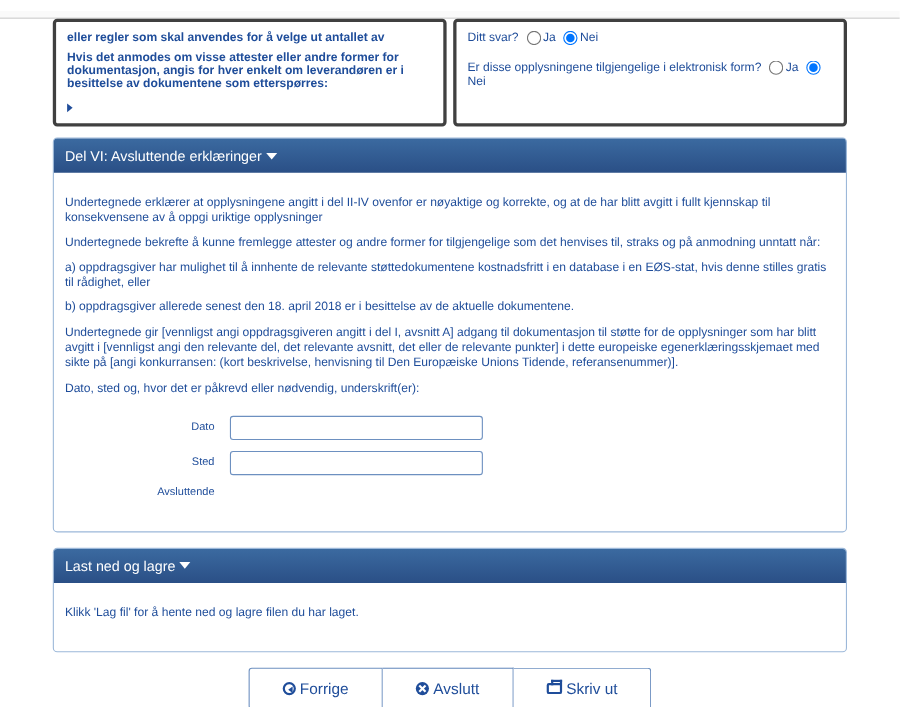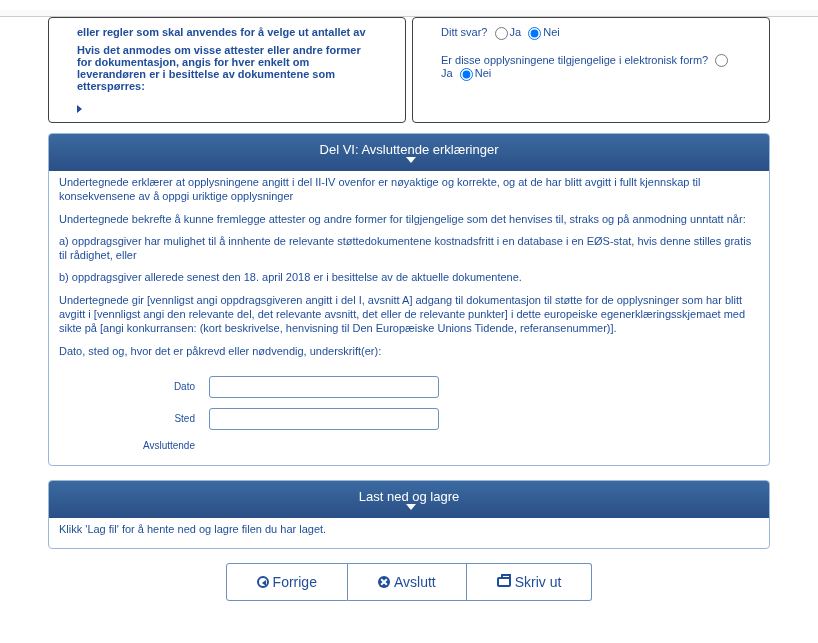--- a/index.html
+++ b/index.html
@@ -21,23 +21,23 @@
     }
     .container {
       margin: 0 48px;
     }
     .two-col {
       display: flex;
       gap: 6px;
       margin-bottom: 10px;
     }
     .box {
-      border: 1px solid #404040;
+      border: 3px solid #404040;
       border-radius: 4px;
-      padding: 8px 28px;
+      padding: 8px 10px;
     }
     .box-left { flex: 1; }
     .box-right { flex: 1; }
     .bold-blue { color: #1f4d9a; font-weight: bold; }
     .small-blue { color: #1f4d9a; font-size: 10px; }
     .chevron-right {
       display: inline-block;
       width: 0; height: 0;
       border-top: 4px solid transparent;
       border-bottom: 4px solid transparent;
@@ -52,38 +52,37 @@
     }
     .radio-row input { margin: 0 2px 0 4px; vertical-align: middle; }
     .section-header {
       background: linear-gradient(#3b6aa0, #2a4f86);
       color: #fff;
       font-size: 13px;
       padding: 8px 10px;
       border-radius: 3px 3px 0 0;
       display: flex;
       align-items: center;
-      flex-direction: column;
     }
     .chevron-down {
       display: inline-block;
       width: 0; height: 0;
       border-left: 5px solid transparent;
       border-right: 5px solid transparent;
       border-top: 6px solid #fff;
       margin-left: 4px;
     }
     .panel {
       border: 1px solid #9cb8d9;
       border-radius: 4px;
       margin-bottom: 14px;
       background: #fff;
     }
     .panel-body {
-      padding: 4px 10px;
+      padding: 20px 10px;
     }
     .para { color: #1f4d9a; font-size: 11px; line-height: 1.3; margin-bottom: 8px; }
     .form-row {
       display: flex;
       align-items: center;
       margin-bottom: 10px;
     }
     .form-row label {
       width: 150px;
       text-align: right;

